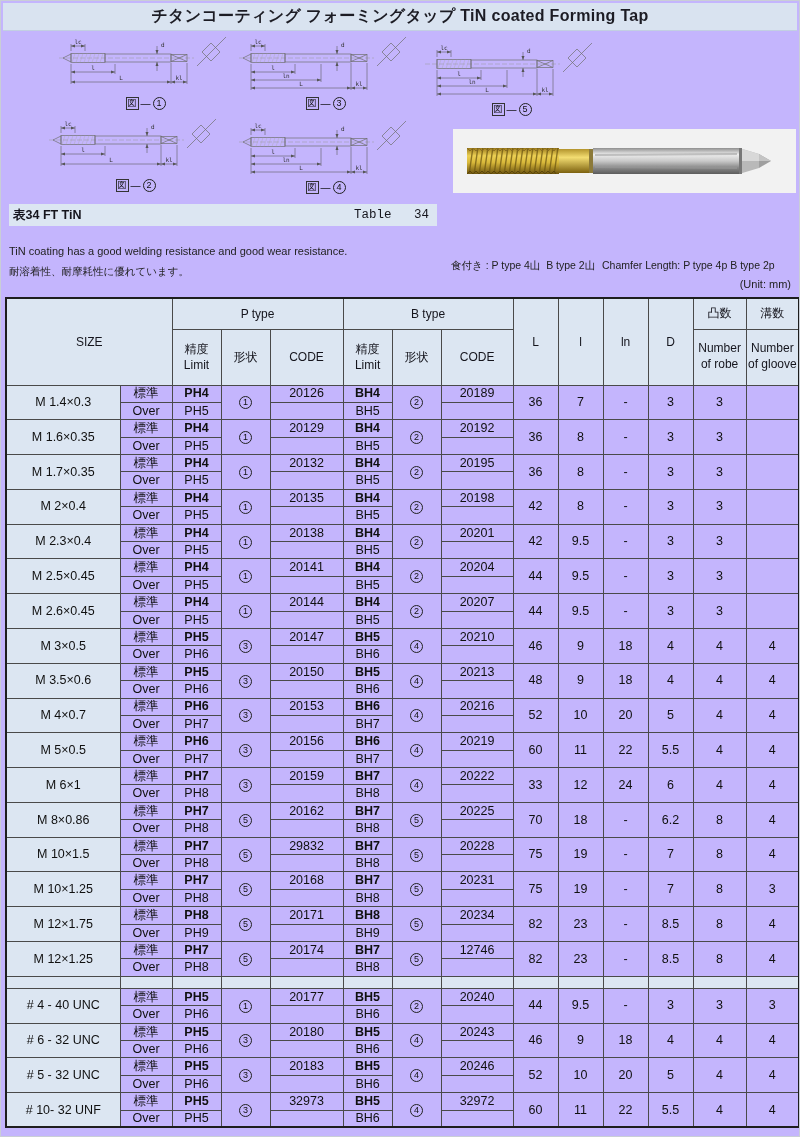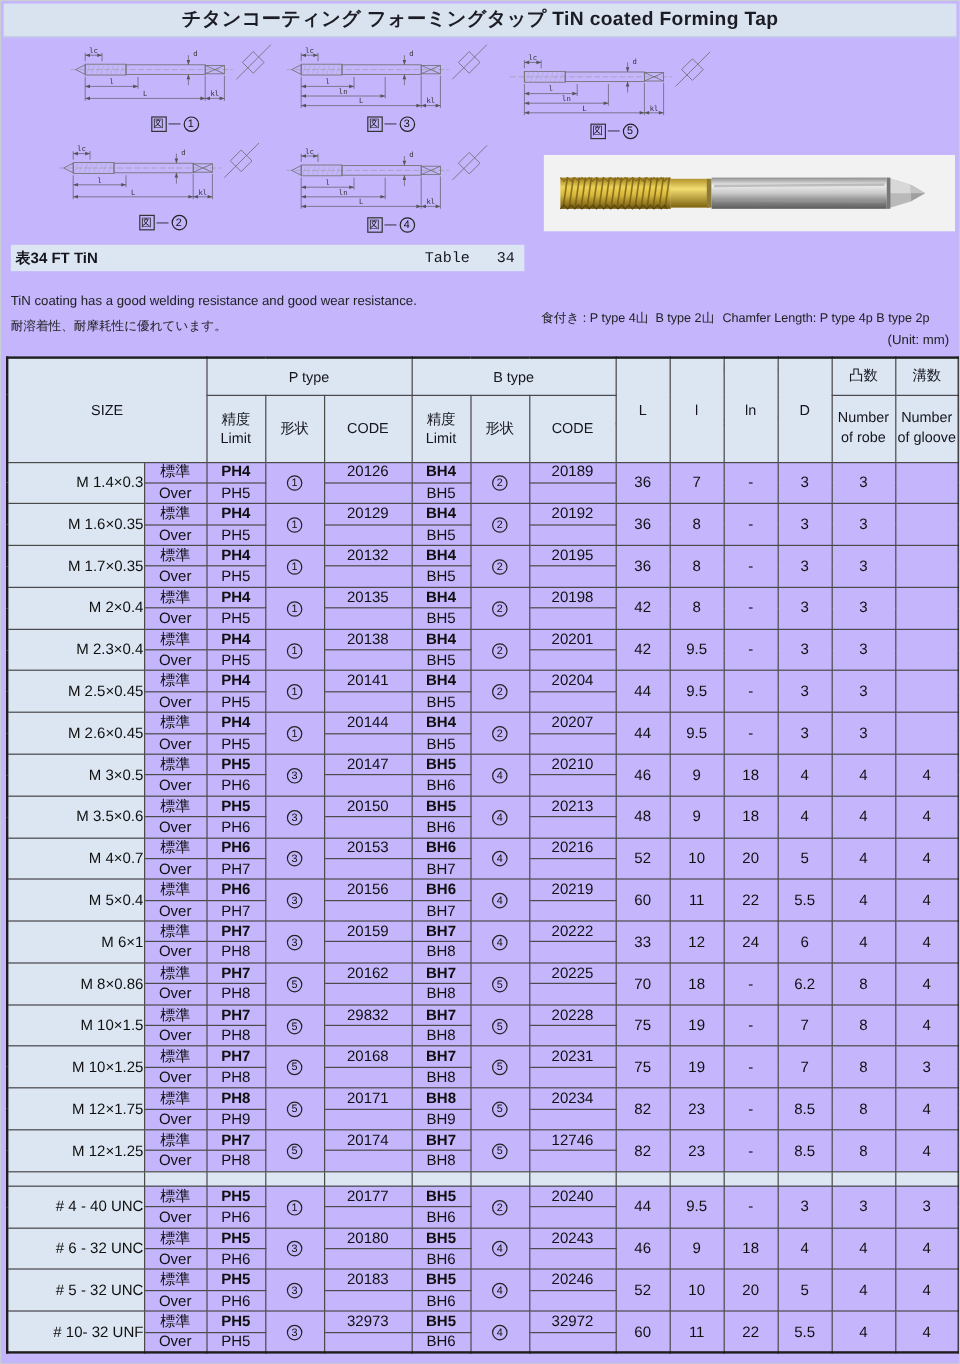--- a/index.html
+++ b/index.html
@@ -43,21 +43,21 @@
   .spec-table { position:absolute; left:4px; top:296px; border-collapse:collapse;
                 table-layout:fixed; width:793px; border:2px solid #1e1e1e; }
   .spec-table th, .spec-table td { border:1px solid #4a4a4a; text-align:center;
                 vertical-align:middle; padding:0; font-weight:normal; }
   .spec-table thead th { background:#dce6f2; font-size:12px; color:#15151d; }
   th.hgrp { height:31px; }
   th.hsub { height:56px; }
   th.pre { white-space:pre-line; font-size:11.5px; line-height:1.35; }
   th.small { font-size:11.5px; line-height:1.3; }
   .spec-table td { font-size:12.5px; height:17.4px; line-height:1; color:#101010; }
-  td.bl { background:#dce6f2;text-align:right; }
+  td.bl { background:#dce6f2; }
   td.b { font-weight:bold; }
   tr.spacer td { height:12px; background:#dce6f2; }
 
   
   .tl { stroke:#6f6f6f; stroke-width:.7; fill:none; }
   .dim { stroke:#555; stroke-width:.55; fill:none; }
   .dimf { fill:#555; stroke:none; }
   .dtxt { font-size:6px; fill:#333; font-family:"DejaVu Sans Mono",monospace; }
 </style>
 </head>
@@ -679,21 +679,21 @@
           <td rowspan="2">4</td>
         </tr>
         <tr>
           <td>Over</td>
           <td>PH7</td>
           <td></td>
           <td>BH7</td>
           <td></td>
         </tr>
         <tr>
-          <td rowspan="2" class="bl">M 5×0.4</td>
+          <td rowspan="2" class="bl">M 5×0.5</td>
           <td>標準</td>
           <td class="b">PH6</td>
           <td rowspan="2"><span class="circ">3</span></td>
           <td>20156</td>
           <td class="b">BH6</td>
           <td rowspan="2"><span class="circ">4</span></td>
           <td>20219</td>
           <td rowspan="2">60</td>
           <td rowspan="2">11</td>
           <td rowspan="2">22</td>

